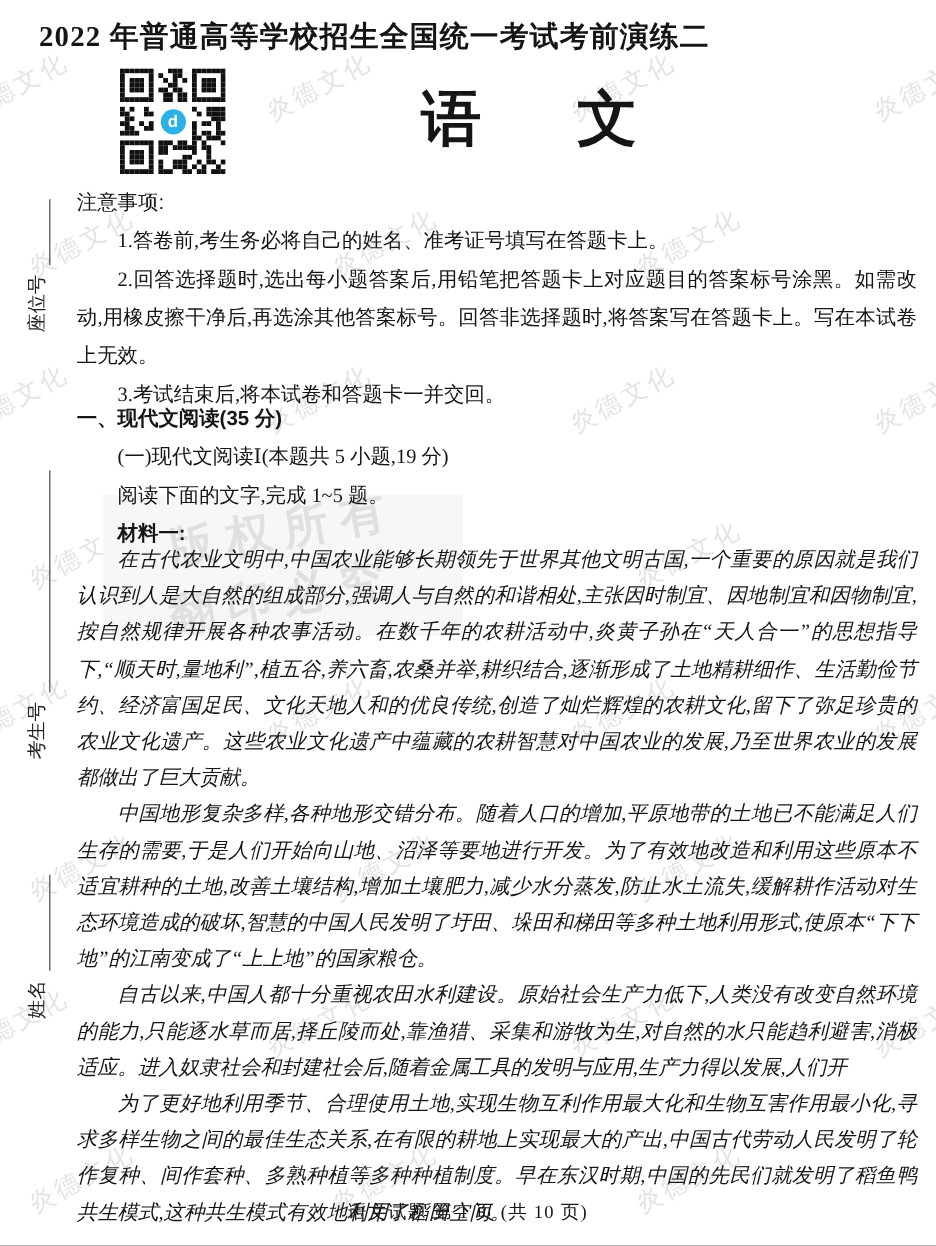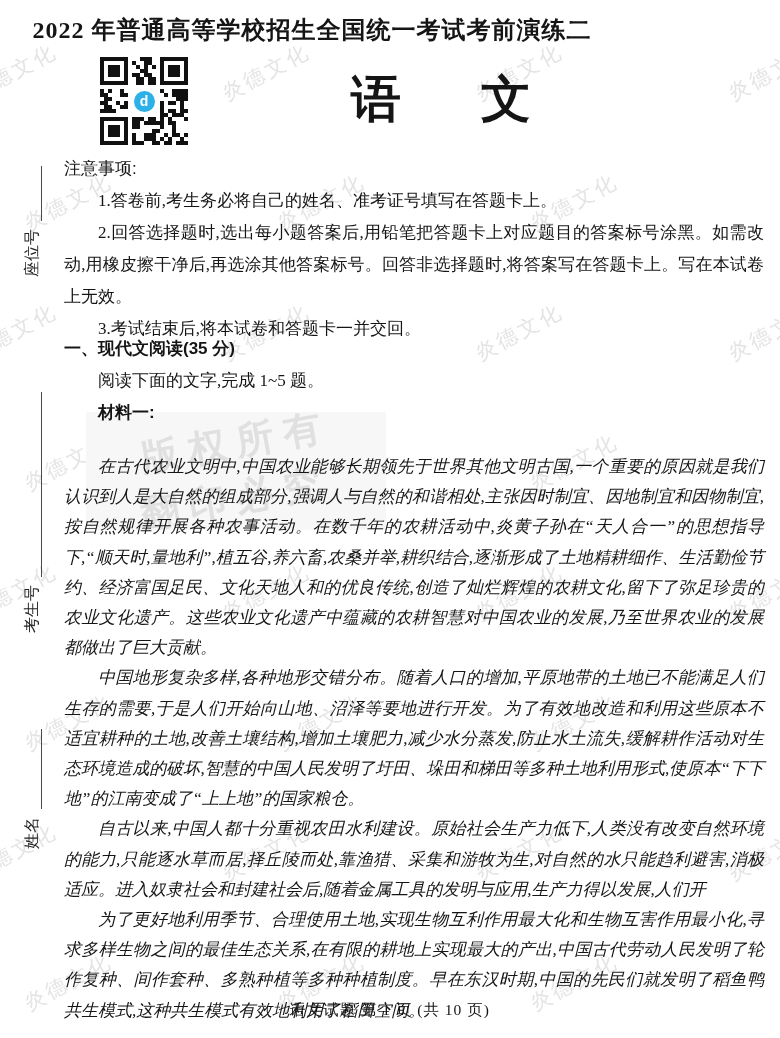--- a/index.html
+++ b/index.html
@@ -385,20 +385,21 @@
 
   <div class="notice">
     <div class="notice-heading">注意事项:</div>
     <p>1.答卷前,考生务必将自己的姓名、准考证号填写在答题卡上。</p>
     <p>2.回答选择题时,选出每小题答案后,用铅笔把答题卡上对应题目的答案标号涂黑。如需改动,用橡皮擦干净后,再选涂其他答案标号。回答非选择题时,将答案写在答题卡上。写在本试卷上无效。</p>
     <p>3.考试结束后,将本试卷和答题卡一并交回。</p>
   </div>
 
   <div class="section">
     <div class="sec-heading">一、现代文阅读(35 分)</div>
+    <div class="sub-heading">(一)现代文阅读Ⅰ(本题共 5 小题,19 分)</div>
     <div class="instruction">阅读下面的文字,完成 1~5 题。</div>
     <div class="material-label">材料一:</div>
   </div>
 
   <div class="passage">
     <p>在古代农业文明中,中国农业能够长期领先于世界其他文明古国,一个重要的原因就是我们认识到人是大自然的组成部分,强调人与自然的和谐相处,主张因时制宜、因地制宜和因物制宜,按自然规律开展各种农事活动。在数千年的农耕活动中,炎黄子孙在“天人合一”的思想指导下,“顺天时,量地利”,植五谷,养六畜,农桑并举,耕织结合,逐渐形成了土地精耕细作、生活勤俭节约、经济富国足民、文化天地人和的优良传统,创造了灿烂辉煌的农耕文化,留下了弥足珍贵的农业文化遗产。这些农业文化遗产中蕴藏的农耕智慧对中国农业的发展,乃至世界农业的发展都做出了巨大贡献。</p>
     <p>中国地形复杂多样,各种地形交错分布。随着人口的增加,平原地带的土地已不能满足人们生存的需要,于是人们开始向山地、沼泽等要地进行开发。为了有效地改造和利用这些原本不适宜耕种的土地,改善土壤结构,增加土壤肥力,减少水分蒸发,防止水土流失,缓解耕作活动对生态环境造成的破坏,智慧的中国人民发明了圩田、垛田和梯田等多种土地利用形式,使原本“下下地”的江南变成了“上上地”的国家粮仓。</p>
     <p>自古以来,中国人都十分重视农田水利建设。原始社会生产力低下,人类没有改变自然环境的能力,只能逐水草而居,择丘陵而处,靠渔猎、采集和游牧为生,对自然的水只能趋利避害,消极适应。进入奴隶社会和封建社会后,随着金属工具的发明与应用,生产力得以发展,人们开</p>
     <p>为了更好地利用季节、合理使用土地,实现生物互利作用最大化和生物互害作用最小化,寻求多样生物之间的最佳生态关系,在有限的耕地上实现最大的产出,中国古代劳动人民发明了轮作复种、间作套种、多熟种植等多种种植制度。早在东汉时期,中国的先民们就发明了稻鱼鸭共生模式,这种共生模式有效地利用了稻田空间。</p>
   </div>

